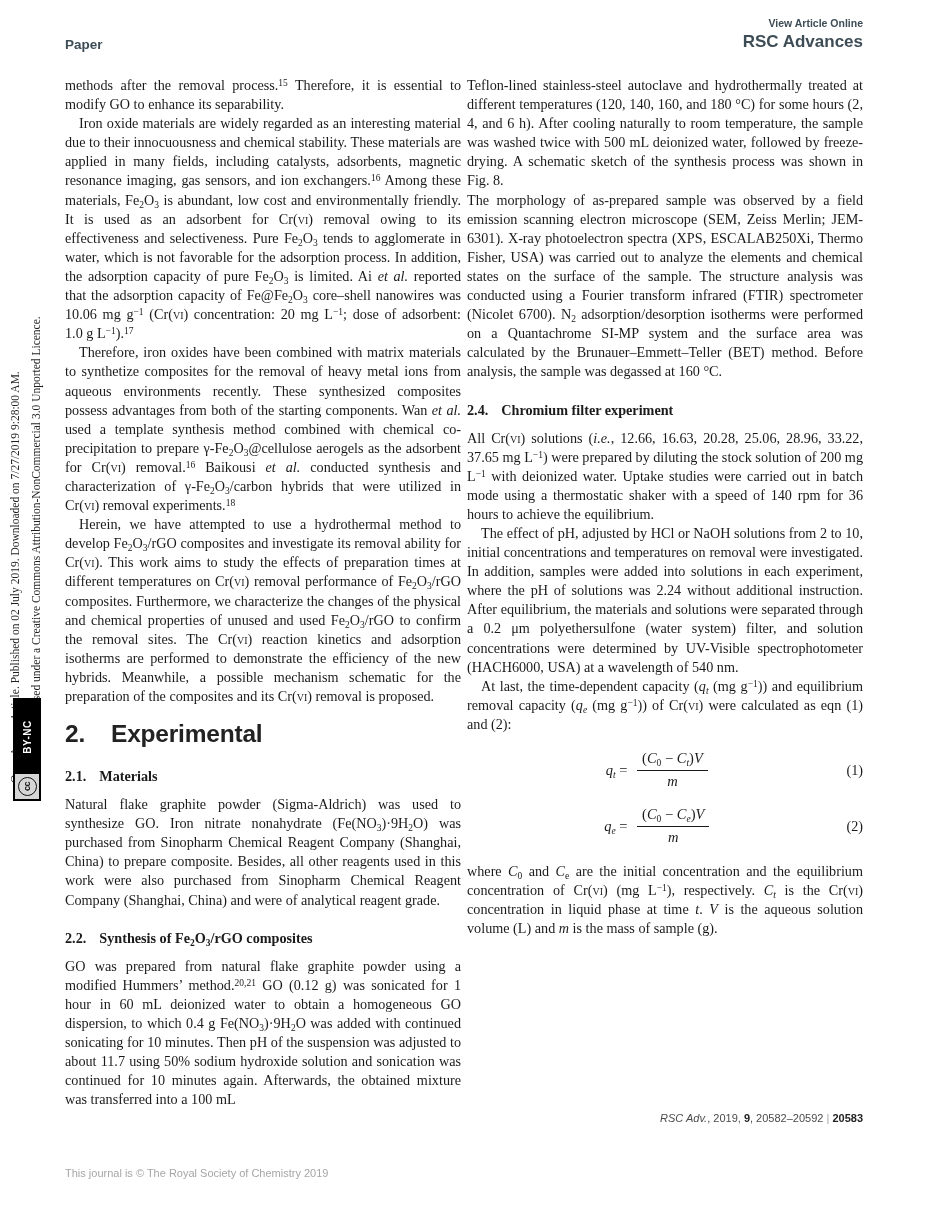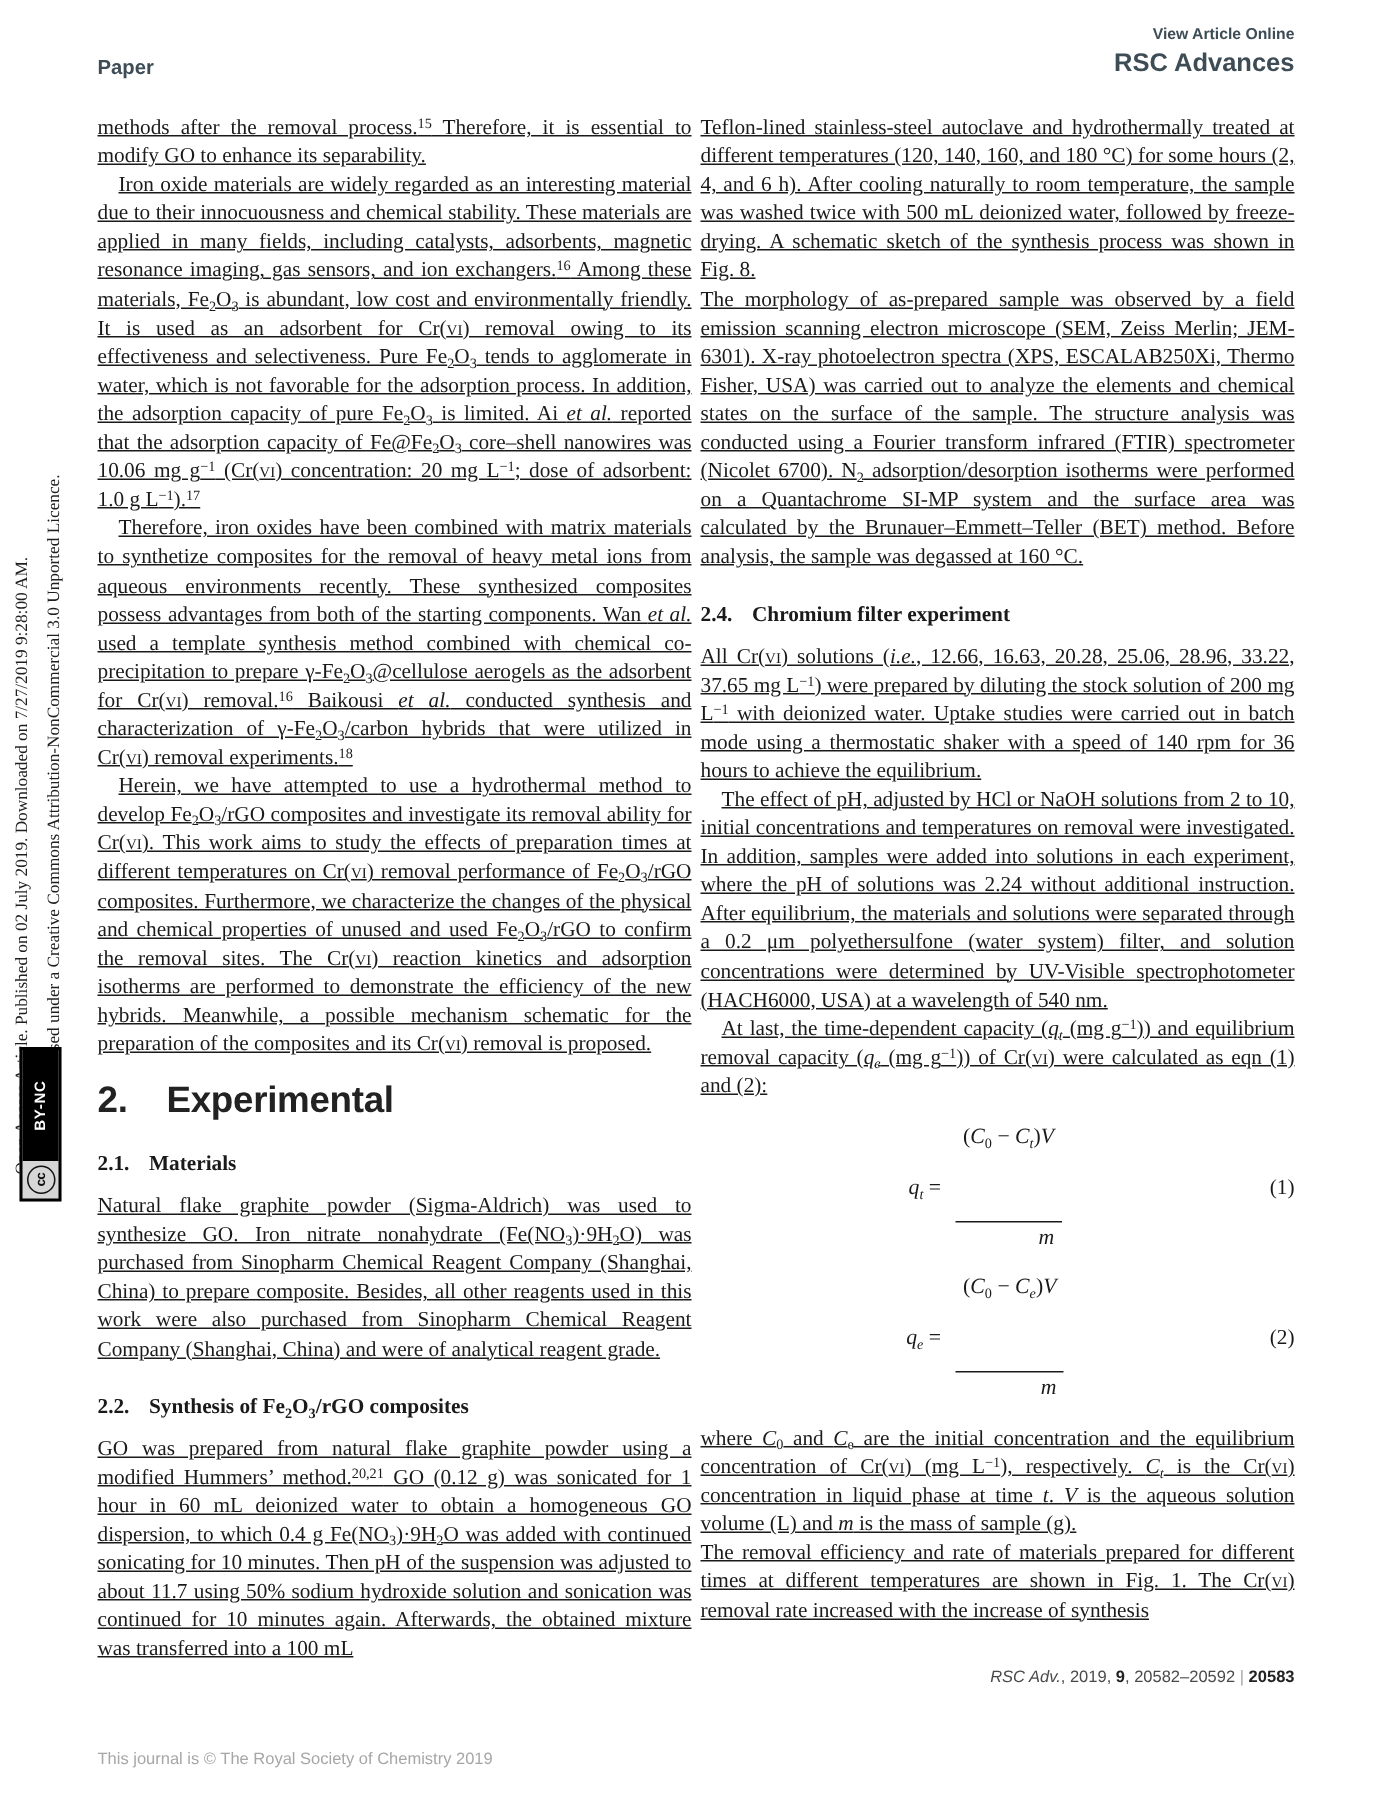--- a/index.html
+++ b/index.html
@@ -9,33 +9,33 @@
   .article-type{position:absolute;left:65px;top:37px;font-family:"Liberation Sans",sans-serif;
        font-size:13.5px;font-weight:700;color:#3d4c55;}
   .view-online{position:absolute;right:62px;top:17px;font-family:"Liberation Sans",sans-serif;
        font-size:10.5px;font-weight:700;color:#3d4c55;text-align:right;}
   .journal-name{position:absolute;right:62px;top:32px;font-family:"Liberation Sans",sans-serif;
        font-size:17px;font-weight:700;color:#3d4c55;text-align:left;}
   
   .col{position:absolute;top:70px;width:396px;padding-top:6px;}
   #col-left{left:65px;}
   #col-right{left:467px;}
-  .bp{margin:0;font-size:14.2px;line-height:19.1px;text-align:justify;text-decoration:underline;}
+  .bp{margin:0;font-size:14.2px;line-height:19.1px;text-align:justify;}
   .bp.ind{text-indent:14px;}
   sup{font-size:9.5px;vertical-align:4px;line-height:0;}
   sub{font-size:9.5px;vertical-align:-3px;line-height:0;}
   .sc{font-variant:small-caps;}
   .h2{margin:14px 0 12px 0;font-family:"Liberation Sans",sans-serif;font-size:24.5px;
       font-weight:700;color:#222;letter-spacing:-0.2px;line-height:28px;}
   .h2num{display:inline-block;width:46px;}
   .h3{margin:19px 0 9px 0;font-size:14.2px;font-weight:700;line-height:19px;text-align:left;}
   .h3num{margin-right:13px;}
   .eqrow{display:flex;align-items:center;margin:16px 0;}
   .eqmid{flex:1;display:flex;justify-content:center;align-items:center;font-size:14.5px;}
-  .frac{display:inline-flex;flex-direction:column;text-align:right;margin-left:6px;gap:44px;}
+  .frac{display:inline-flex;flex-direction:column;text-align:center;margin-left:6px;}
   .fnum{padding:0 5px 3px 5px;}
   .fden{border-top:1px solid #1a1a1a;padding:2px 5px 0 5px;}
   .eqlabel{font-size:14.2px;}
   
   .side-line{position:absolute;white-space:nowrap;transform:rotate(-90deg);
       transform-origin:0 0;font-size:11.5px;color:#1f1f1f;}
   #side1{left:9px;top:783px;}
   #side2{left:30px;top:788px;}
   .cc-badge{position:absolute;left:13px;top:801px;width:103px;height:28px;
       transform:rotate(-90deg);transform-origin:0 0;display:flex;align-items:center;
@@ -104,17 +104,16 @@
         <span class="eqlhs"><i>q<sub>e</sub></i></span>
         <span class="eqeq">&nbsp;=&nbsp;</span>
         <span class="frac">
           <span class="fnum">(<i>C</i><sub>0</sub> − <i>C<sub>e</sub></i>)<i>V</i></span>
           <span class="fden"><i>m</i></span>
         </span>
       </span>
       <span class="eqlabel">(2)</span>
     </div>
     <p class="bp">where <i>C</i><sub>0</sub> and <i>C</i><sub>e</sub> are the initial concentration and the equilibrium concentration of Cr(<span class="sc">vi</span>) (mg L<sup>−1</sup>), respectively. <i>C<sub>t</sub></i> is the Cr(<span class="sc">vi</span>) concentration in liquid phase at time <i>t</i>. <i>V</i> is the aqueous solution volume (L) and <i>m</i> is the mass of sample (g).</p>
-    <p class="bp">The removal efficiency and rate of materials prepared for different times at different temperatures are shown in Fig. 1. The Cr(<span class="sc">vi</span>) removal rate increased with the increase of synthesis</p>
   </div>
 
 <div class="footer-left">This journal is © The Royal Society of Chemistry 2019</div>
 <div class="footer-right"><span class="it">RSC Adv.</span><span>, 2019, </span><span class="bd">9</span><span>, 20582–20592</span><span class="bar"> | </span><span class="bd">20583</span></div>
 
 </body></html>

